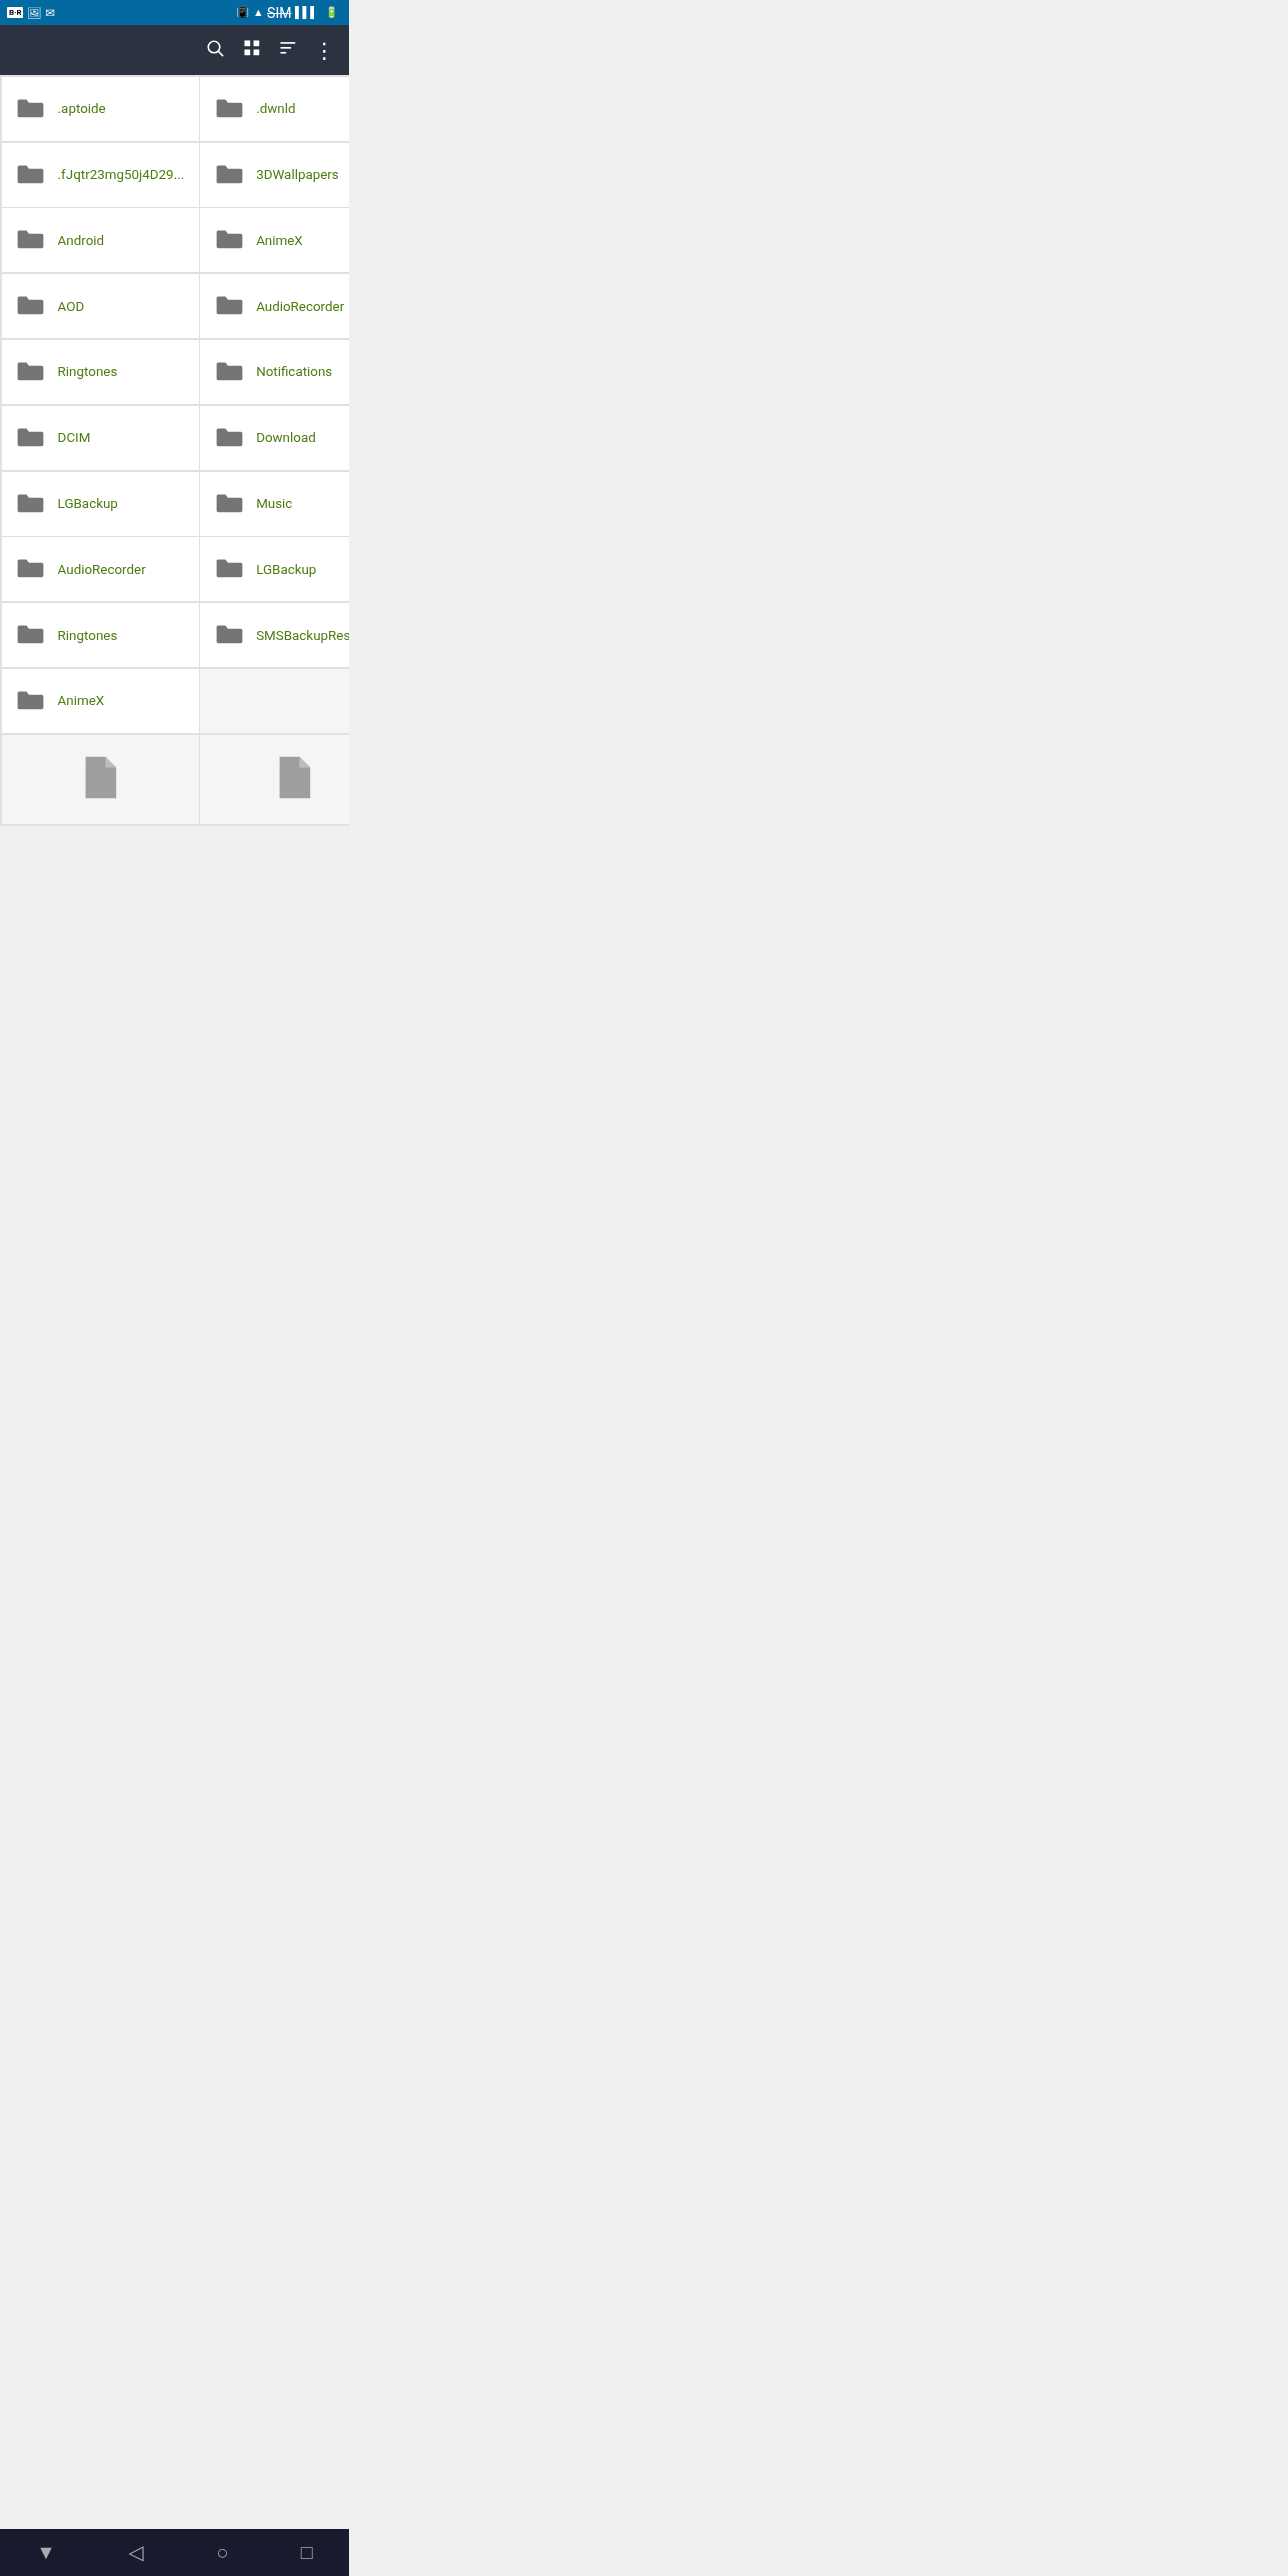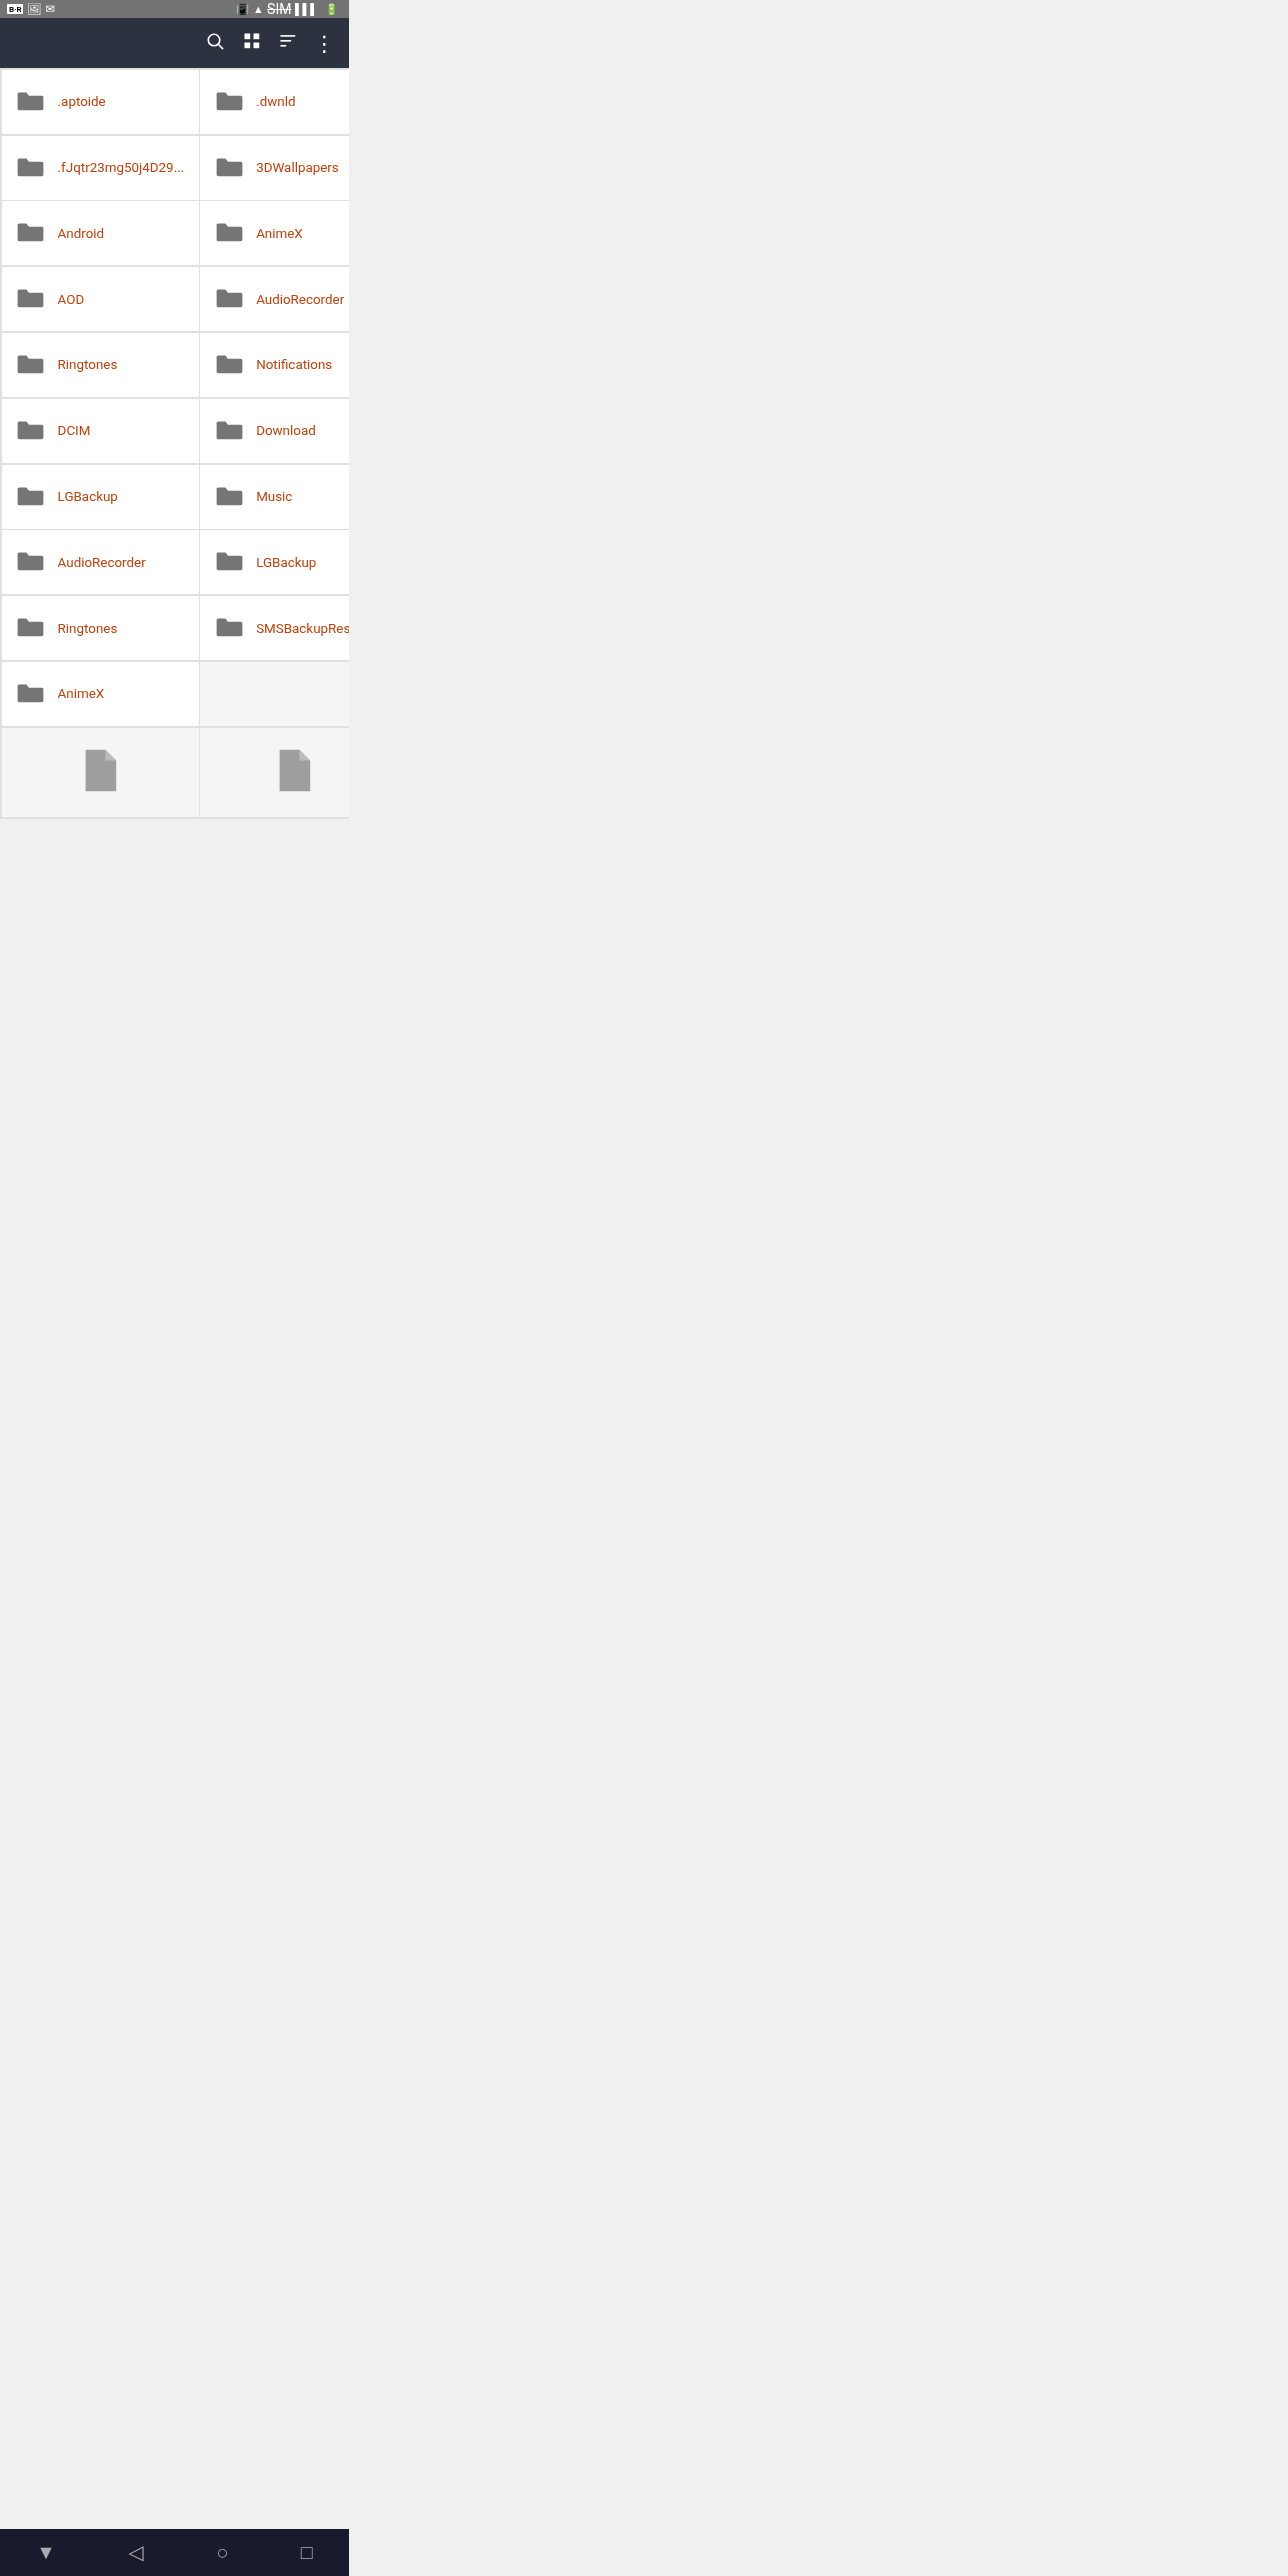--- a/index.html
+++ b/index.html
@@ -8,22 +8,22 @@
       min-height: 698px;
       background: #f0f0f0;
       font-family: 'Roboto', Arial, sans-serif;
       font-size: 14.3px;
       color: #333;
       overflow-x: hidden;
     }
 
     
     .status-bar {
-      background: #737373;
-      height: 18px;
+      background: #0369a1;
+      height: 25px;
       display: flex;
       align-items: center;
       justify-content: space-between;
       padding: 0 7.2px;
       color: white;
       font-size: 10.7px;
     }
     .status-left {
       display: flex;
       align-items: center;
@@ -81,21 +81,21 @@
       display: flex;
       align-items: center;
       padding: 18px 14.3px;
       gap: 12.5px;
       cursor: pointer;
       min-height: 64px;
     }
 
     .folder-name {
       font-size: 13.4px;
-      color: #c2410c;
+      color: #4d7c0f;
       font-weight: 400;
       overflow: hidden;
       text-overflow: ellipsis;
       white-space: nowrap;
     }
 
     
     .file-item {
       background: #f5f5f5;
       display: flex;

